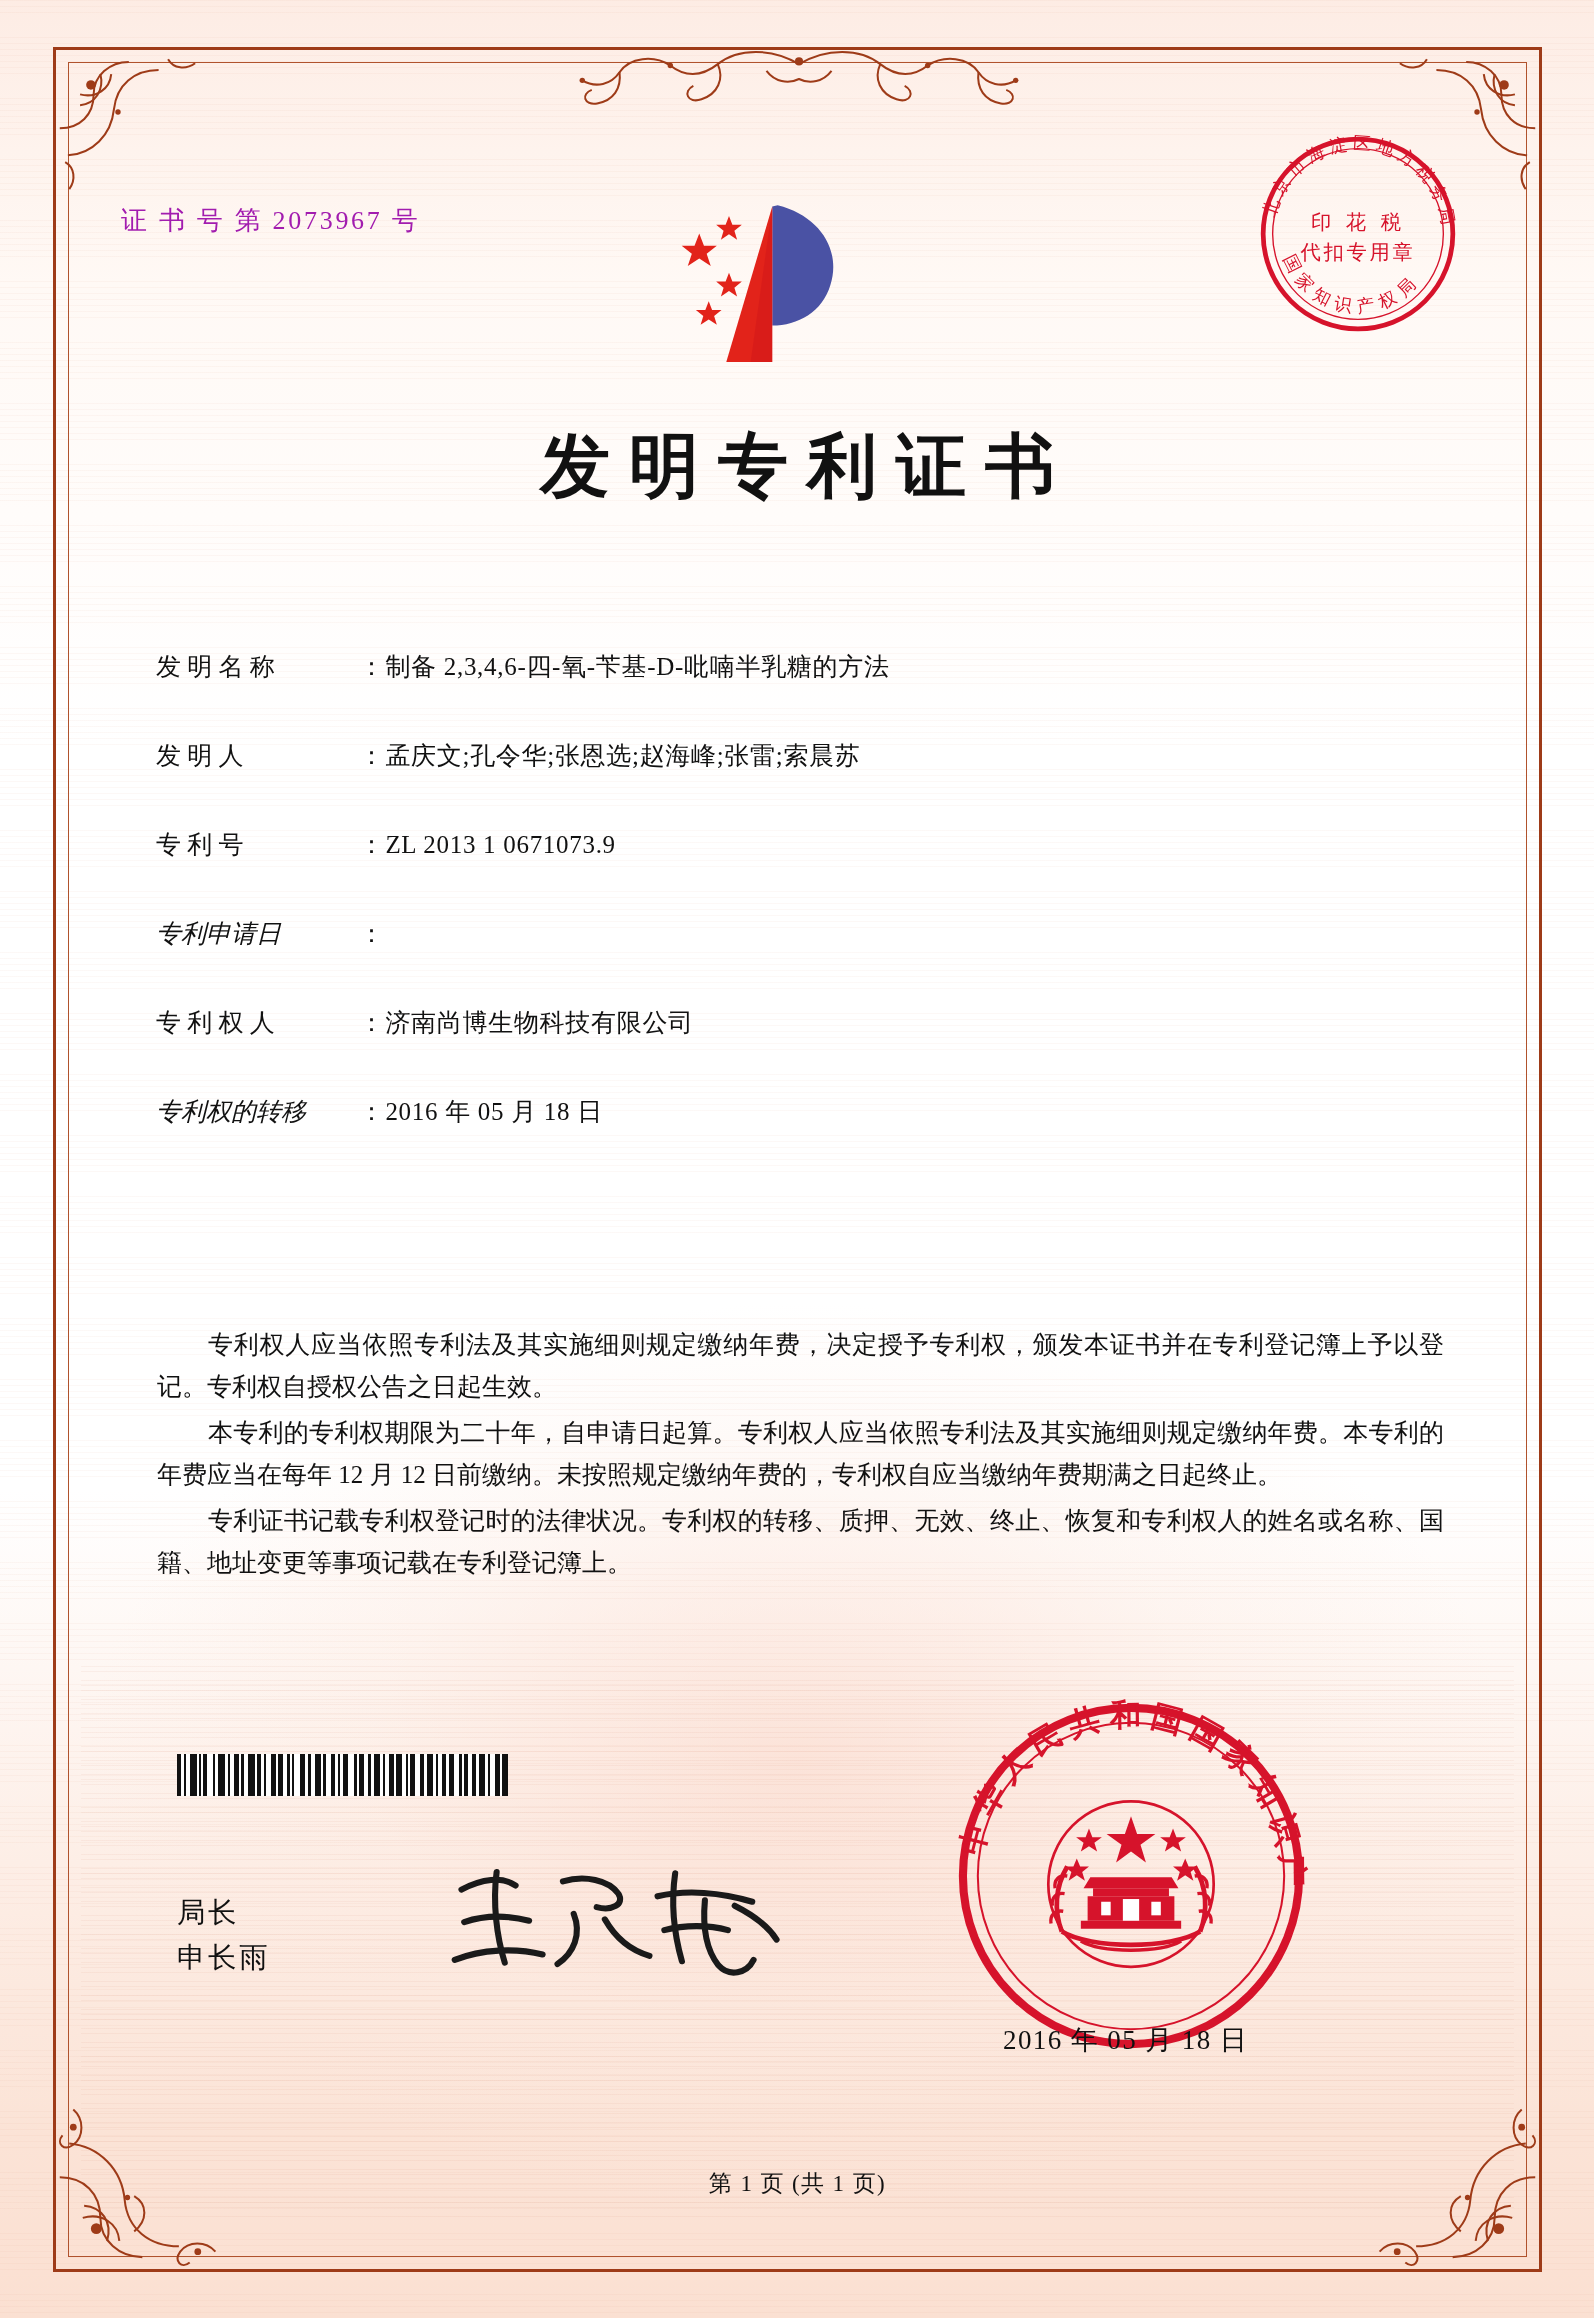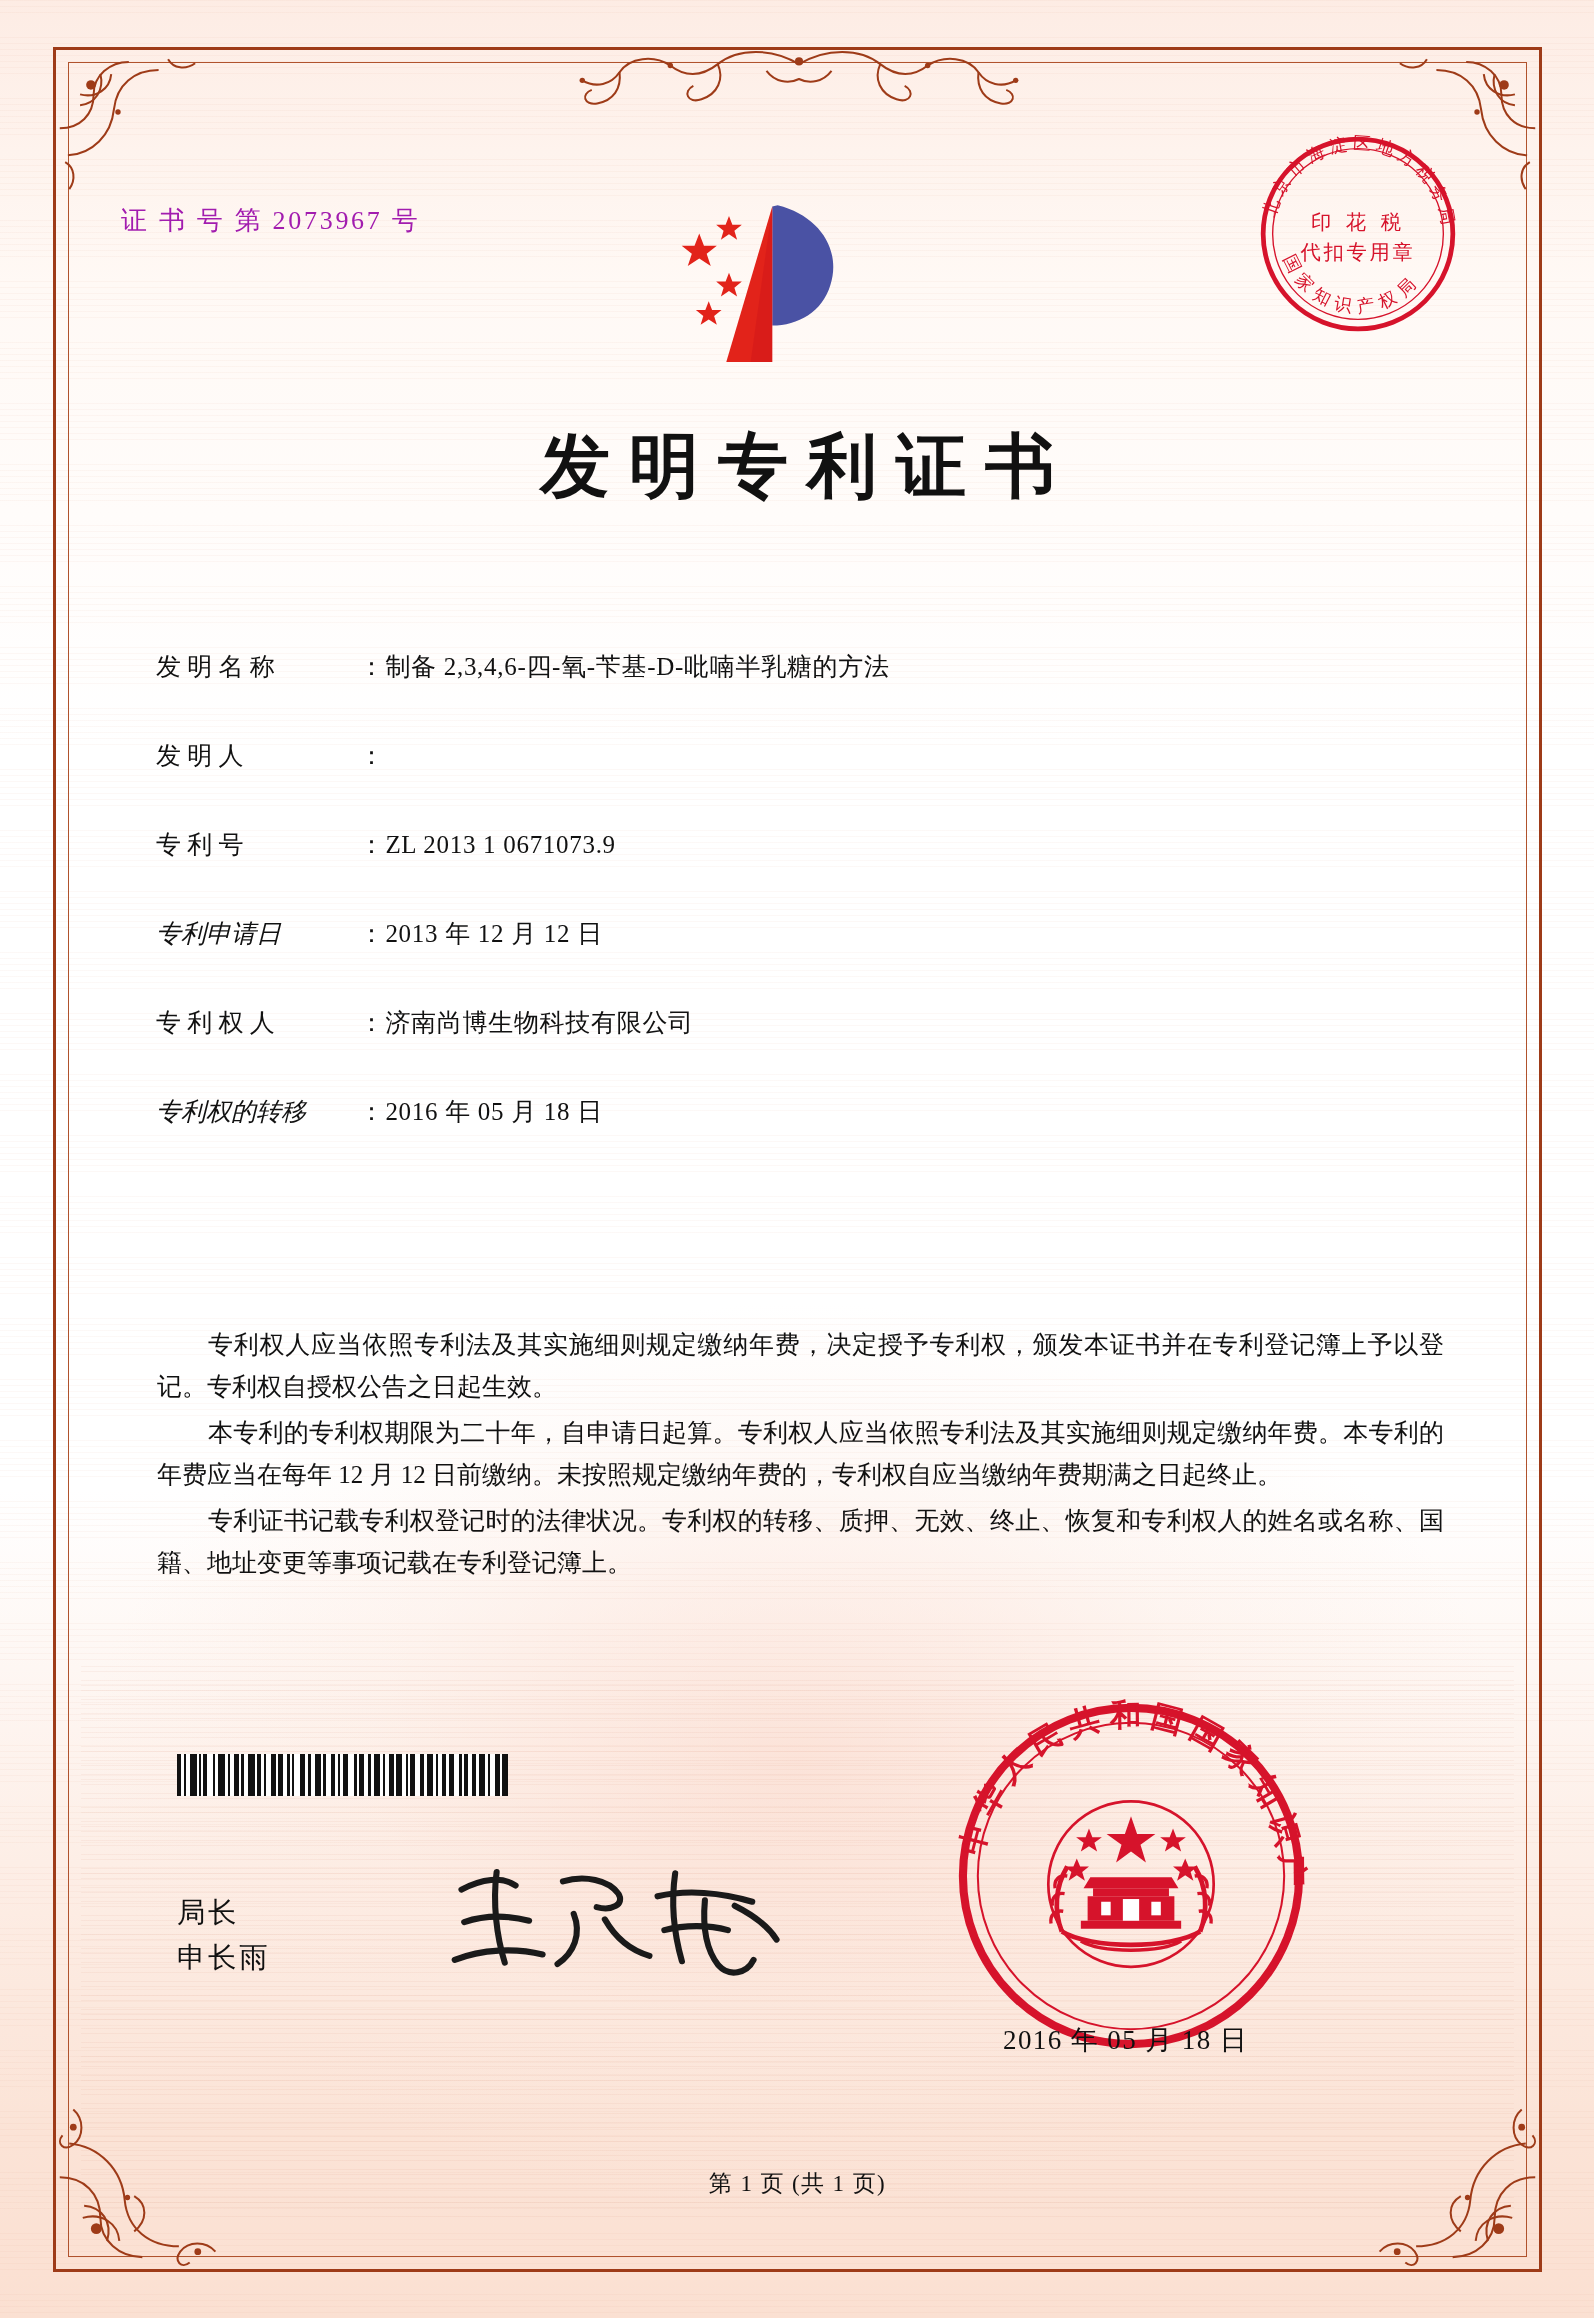--- a/index.html
+++ b/index.html
@@ -344,32 +344,32 @@
 
     <div class="field-row">
       <span class="field-label">发 明 名 称</span>
       <span class="field-colon">：</span>
       <span class="field-value">制备 2,3,4,6-四-氧-苄基-D-吡喃半乳糖的方法</span>
     </div>
 
     <div class="field-row">
       <span class="field-label">发 明 人</span>
       <span class="field-colon">：</span>
+      <span class="field-value">孟庆文;孔令华;张恩选;赵海峰;张雷;索晨苏</span>
     </div>
 
     <div class="field-row">
       <span class="field-label">专 利 号</span>
       <span class="field-colon">：</span>
       <span class="field-value">ZL 2013 1 0671073.9</span>
     </div>
 
     <div class="field-row">
       <span class="field-label tight">专利申请日</span>
       <span class="field-colon">：</span>
-      <span class="field-value">2013 年 12 月 12 日</span>
     </div>
 
     <div class="field-row">
       <span class="field-label">专 利 权 人</span>
       <span class="field-colon">：</span>
       <span class="field-value">济南尚博生物科技有限公司</span>
     </div>
 
     <div class="field-row">
       <span class="field-label tight">专利权的转移</span>

